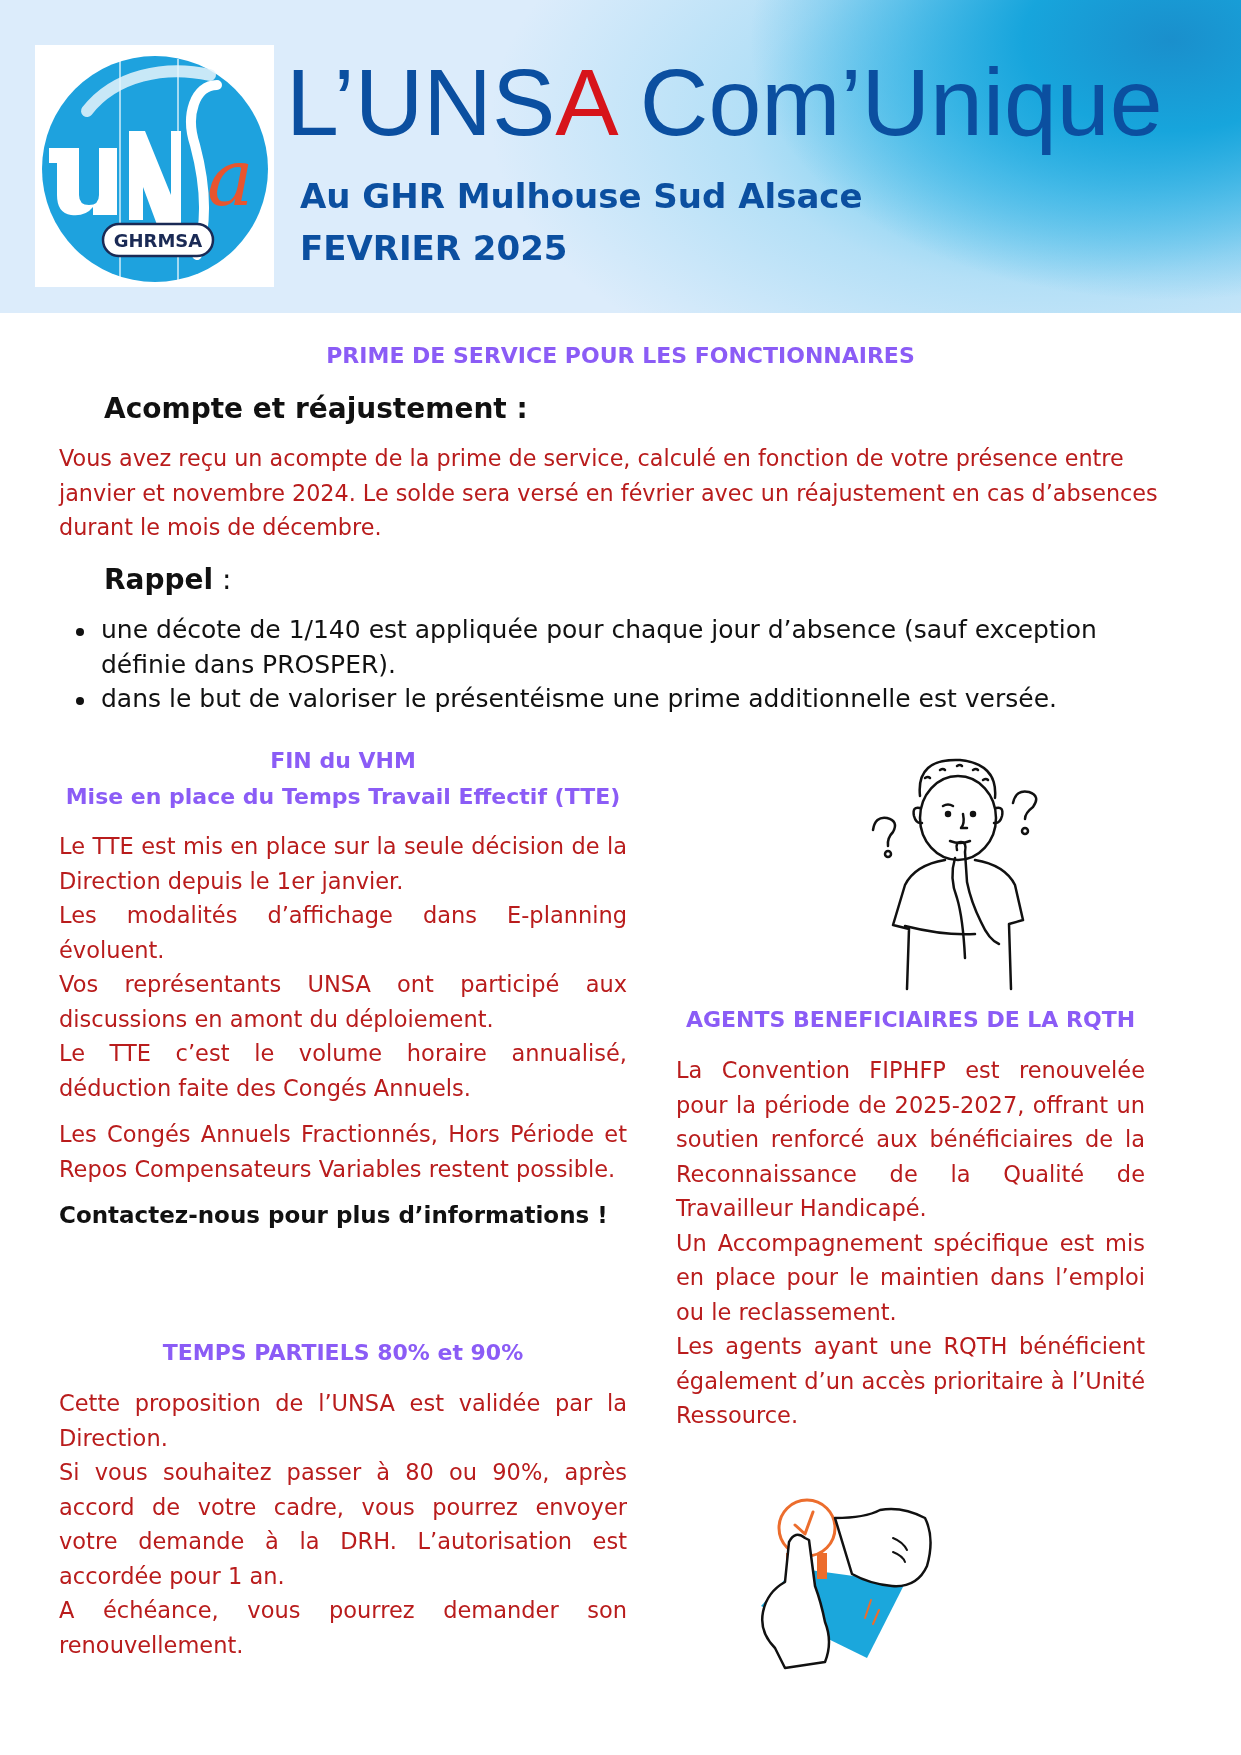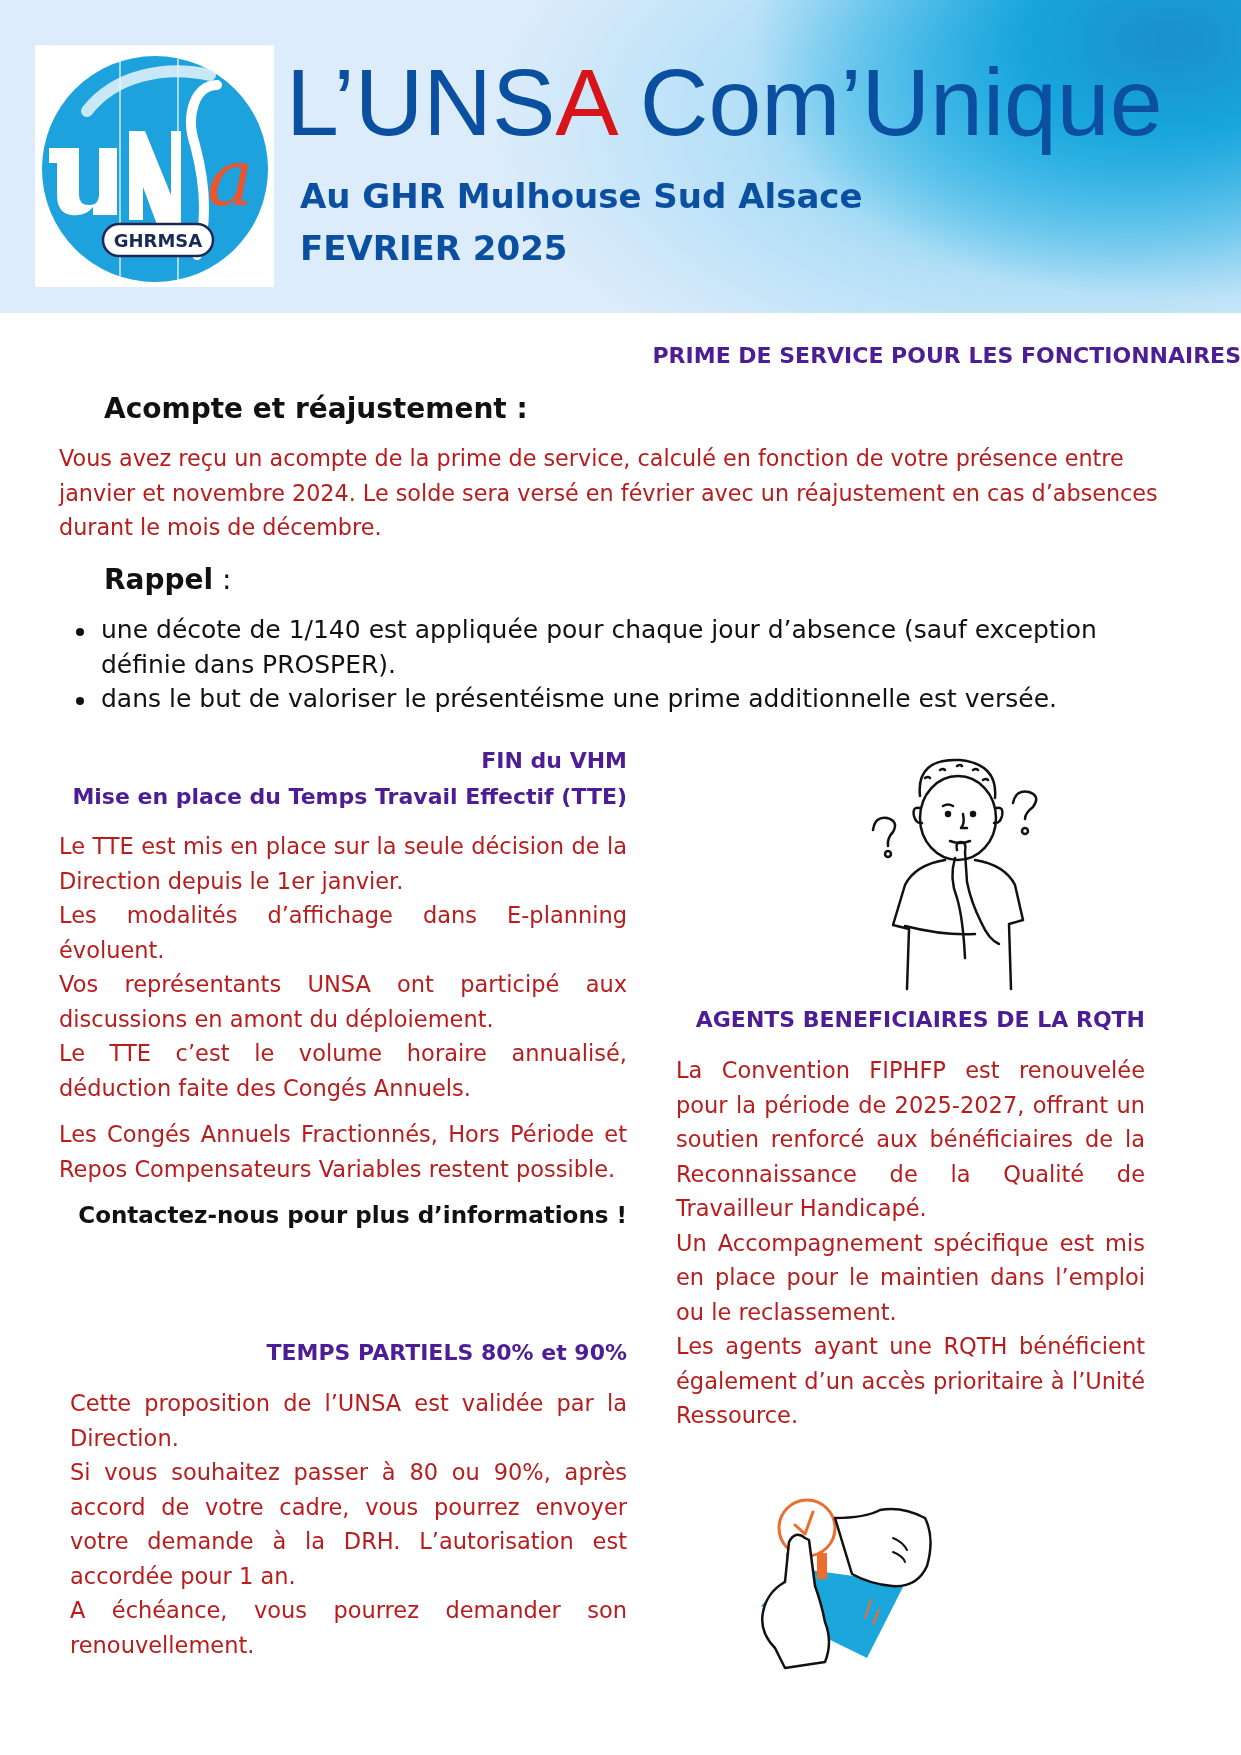--- a/index.html
+++ b/index.html
@@ -24,43 +24,43 @@
     color: #0b4fa0; white-space: nowrap; letter-spacing: 0px;
   }
   .title .accent { color: #d7141a; }
   .subtitle {
     position: absolute; left: 300px; top: 170px; width: 900px; text-align: left;
     font-family: "DejaVu Sans", sans-serif; font-weight: bold; font-size: 34px; line-height: 52px;
     color: #0b4fa0;
   }
   .content { position: absolute; left: 0; top: 313px; width: 1241px; }
   .h-cyan {
-    color: #4c1d95; font-weight: bold; font-family: "DejaVu Sans", sans-serif;
-    font-size: 22px; text-align: right; margin: 0;
+    color: #8b5cf6; font-weight: bold; font-family: "DejaVu Sans", sans-serif;
+    font-size: 22px; text-align: center; margin: 0;
   }
   .body-text {
     font-family: "DejaVu Sans", sans-serif; font-size: 22.5px; line-height: 34.5px; color: #b91c1c;
     text-align: justify; margin: 0;
   }
   .sec1-title { position: absolute; left: 0; top: 30px; width: 1241px; }
   .sub-bold {
     position: absolute; left: 104px; font-weight: bold; font-size: 28px; line-height: 34px;
     font-family: "DejaVu Sans", sans-serif;
   }
   .sub-bold .normal { font-weight: normal; }
   .para1 { position: absolute; left: 59px; top: 128px; width: 1127px; }
   .para1 .body-text { text-align: left; font-size: 22.3px; }
   .bullets { position: absolute; left: 59px; top: 300px; width: 1127px; margin: 0; padding: 0; list-style: none; }
   .bullets li { position: relative; padding-left: 42px; font-size: 25px; line-height: 34.5px; }
   .bullets li::before {
     content: ""; position: absolute; left: 17px; top: 15px; width: 8px; height: 8px; border-radius: 50%; background: #111;
   }
   .left-col { position: absolute; left: 59px; width: 568px; }
   .right-col { position: absolute; left: 676px; width: 469px; }
-  .center-bold { font-weight: bold; font-size: 23px; text-align: right; font-family: "DejaVu Sans", sans-serif; margin: 0; }
+  .center-bold { font-weight: bold; font-size: 23px; text-align: left; font-family: "DejaVu Sans", sans-serif; margin: 0; }
   .illus { position: absolute; }
 </style>
 </head>
 <body>
 
 <div class="header">
   <div class="logo-box">
     <svg width="239" height="242" viewBox="0 0 239 242">
       <circle cx="120" cy="124" r="113" fill="#1ea2de"></circle>
       <line x1="85" y1="14" x2="85" y2="236" stroke="#ffffff" stroke-width="1.5" opacity="0.8"></line>
@@ -109,21 +109,21 @@
       <p class="body-text">Les modalités d’affichage dans E-planning évoluent.</p>
       <p class="body-text">Vos représentants UNSA ont participé aux discussions en amont du déploiement.</p>
       <p class="body-text">Le TTE c’est le volume horaire annualisé, déduction faite des Congés Annuels.</p>
     </div>
     <p class="body-text" style="margin-top:12px;">Les Congés Annuels Fractionnés, Hors Période et Repos Compensateurs Variables restent possible.</p>
     <p class="center-bold" style="margin-top:12px; line-height:34px;">Contactez-nous pour plus d’informations !</p>
   </div>
 
   <div class="left-col" style="top:1023px;">
     <p class="h-cyan" style="line-height:34px;">TEMPS PARTIELS 80% et 90%</p>
-    <div style="margin-top:16px;margin-left:11px;">
+    <div style="margin-top:16px;">
       <p class="body-text">Cette proposition de l’UNSA est validée par la Direction.</p>
       <p class="body-text">Si vous souhaitez passer à 80 ou 90%, après accord de votre cadre, vous pourrez envoyer votre demande à la DRH. L’autorisation est accordée pour 1 an.</p>
       <p class="body-text">A échéance, vous pourrez demander son renouvellement.</p>
     </div>
   </div>
 
   <div class="illus" style="left:865px; top:435px; width:185px; height:245px;">
     <svg width="185" height="245" viewBox="0 0 185 245" fill="none" stroke="#111" stroke-width="2.5" stroke-linecap="round" stroke-linejoin="round">
 
       <path d="M8 82 q 2 -14 14 -12 q 12 3 6 14 q -6 6 -5 14"></path>

